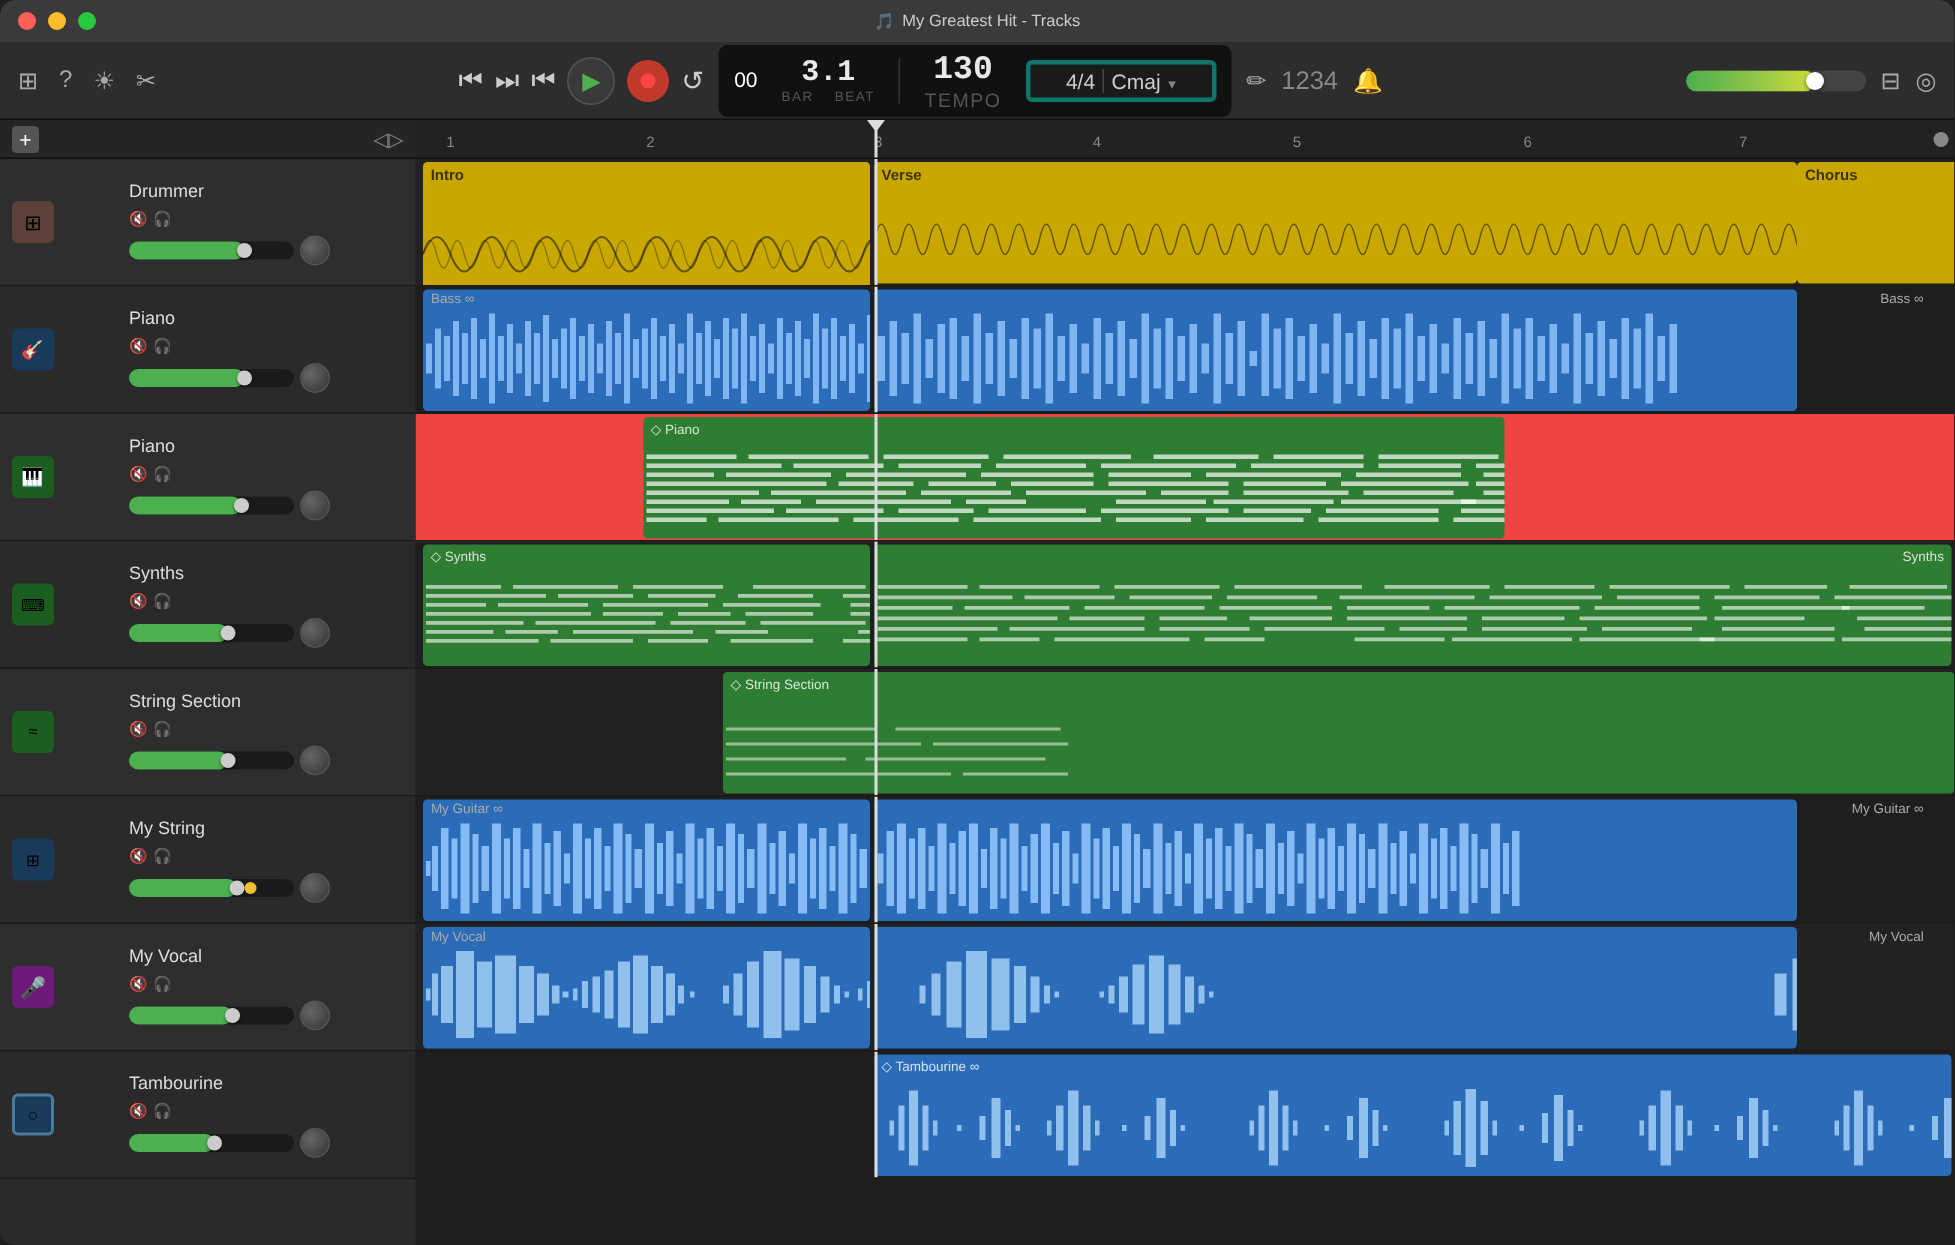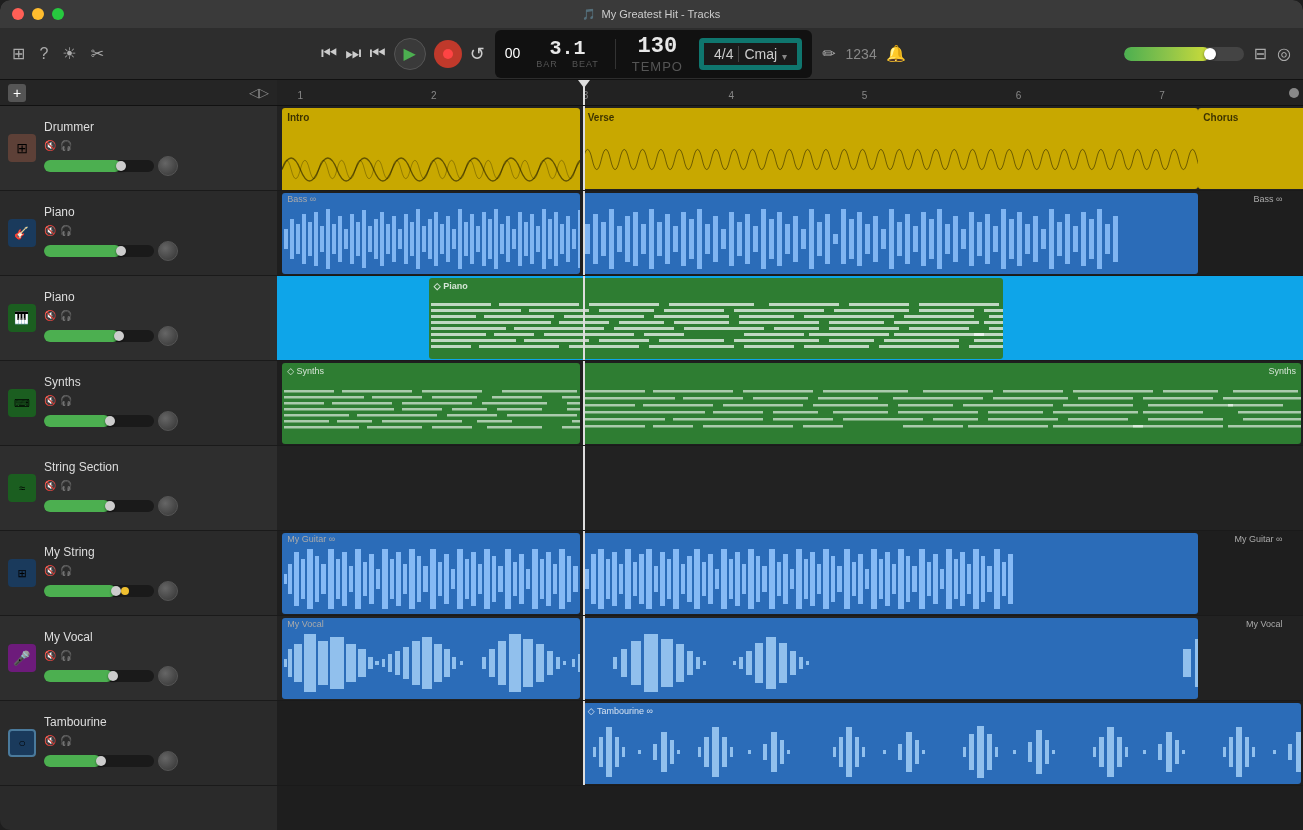--- a/index.html
+++ b/index.html
@@ -118,23 +118,23 @@
       gap: 16px;
       align-items: center;
     }
     .pos-field {
       display: flex;
       flex-direction: column;
       align-items: center;
     }
     .time-sig {
       background: #1a1a1a;
-      border: 5px solid #0f766e;
+      border: 3px solid #0f766e;
       border-radius: 4px;
-      padding: 3px 10px;
+      padding: 3px 24px;
       display: flex;
       align-items: flex-end;
       gap: 5px;
     }
     .time-sig-val {
       font-size: 14px;
       color: #ccc;
     }
     .vol-slider {
       width: 120px;
@@ -215,20 +215,21 @@
       height: 28px;
       border-radius: 4px;
       display: flex;
       align-items: center;
       justify-content: center;
       font-size: 14px;
       flex-shrink: 0;
     }
     .track-info {
       flex: 1;
+      margin-left: 42px;
     }
     .track-name {
       font-size: 12px;
       color: #ddd;
       margin-bottom: 6px;
     }
     .track-controls {
       display: flex;
       align-items: center;
       gap: 4px;
@@ -387,21 +388,21 @@
       </div>
       <div class="time-sig">
         <span class="time-sig-val">4/4</span>
         <div style="width:1px;height:16px;background:#444;"></div>
         <span class="time-sig-val">Cmaj</span>
         <span style="color:#888;font-size:10px;">▾</span>
       </div>
     </div>
 
     <span class="tb-icon">✏</span>
-    <span style="color:#888;font-size:14px;">1234</span>
+    <span style="color:#888;font-size:17px;">1234</span>
     <span class="tb-icon">🔔</span>
   </div>
 
   <div class="toolbar-right">
     <div class="vol-slider">
       <div class="vol-fill" style="width:72%;"></div>
       <div class="vol-thumb" style="left:calc(72% - 6px);"></div>
     </div>
     <span class="tb-icon">⊟</span>
     <span class="tb-icon">◎</span>
@@ -771,21 +772,21 @@
               <rect x="522" y="20" width="5" height="30"></rect>
               <rect x="530" y="12" width="5" height="46"></rect>
             </g>
           </svg>
         </div>
 
         <div style="position:absolute;top:3px;right:2%;font-size:9px;color:#aaa;z-index:2;">Bass ∞</div>
         <div style="position:absolute;left:29.8%;top:0;width:2px;height:100%;background:#ddd;z-index:10;"></div>
       </div>
 
-      <div class="track-lane" style="height:85px;background:#0ea5e9;font-weight:bold;">
+      <div class="track-lane" style="height:85px;background:#ef4444;">
 
         <div style="position:absolute;left:14.8%;width:56%;top:2px;height:81px;background:#2e7d32;border-radius:3px;overflow:hidden;">
           <div style="position:absolute;top:3px;left:5px;font-size:9px;color:rgba(255,255,255,0.8);z-index:2;">◇ Piano</div>
           <svg style="position:absolute;bottom:4px;left:0;right:0;height:60px;" viewBox="0 0 700 60" preserveAspectRatio="none">
             <g fill="rgba(255,255,255,0.7)">
               <rect x="2" y="8" width="60" height="3"></rect>
               <rect x="2" y="14" width="90" height="3"></rect>
               <rect x="2" y="20" width="45" height="3"></rect>
               <rect x="2" y="26" width="120" height="3"></rect>
               <rect x="2" y="32" width="75" height="3"></rect>
@@ -964,20 +965,35 @@
               <rect x="750" y="38" width="55" height="2.5"></rect>
               <rect x="735" y="45" width="70" height="2.5"></rect>
             </g>
           </svg>
         </div>
         <div style="position:absolute;left:29.8%;top:0;width:2px;height:100%;background:#ddd;z-index:10;"></div>
       </div>
 
       <div class="track-lane" style="height:85px;background:#222;">
 
+        <div style="position:absolute;left:20%;width:80%;top:2px;height:81px;background:#2e7d32;border-radius:3px;overflow:hidden;">
+          <div style="position:absolute;top:3px;left:5px;font-size:9px;color:rgba(255,255,255,0.8);z-index:2;">◇ String Section</div>
+          <svg style="position:absolute;bottom:4px;left:0;right:0;height:55px;" viewBox="0 0 1000 55" preserveAspectRatio="none">
+            <g fill="rgba(255,255,255,0.5)">
+              <rect x="2" y="15" width="100" height="2"></rect>
+              <rect x="2" y="25" width="130" height="2"></rect>
+              <rect x="2" y="35" width="80" height="2"></rect>
+              <rect x="2" y="45" width="150" height="2"></rect>
+              <rect x="115" y="15" width="110" height="2"></rect>
+              <rect x="140" y="25" width="90" height="2"></rect>
+              <rect x="95" y="35" width="120" height="2"></rect>
+              <rect x="160" y="45" width="70" height="2"></rect>
+            </g>
+          </svg>
+        </div>
         <div style="position:absolute;left:29.8%;top:0;width:2px;height:100%;background:#ddd;z-index:10;"></div>
       </div>
 
       <div class="track-lane" style="height:85px;background:#1e1e1e;">
         <div style="position:absolute;top:3px;left:1%;font-size:9px;color:#aaa;z-index:2;">My Guitar ∞</div>
 
         <div style="position:absolute;left:0.5%;width:29%;top:2px;height:81px;background:#2b6cb8;border-radius:3px;overflow:hidden;">
           <svg style="position:absolute;bottom:0;left:0;right:0;height:70px;" viewBox="0 0 370 70" preserveAspectRatio="none">
             <g fill="rgba(150,200,255,0.85)">
               <rect x="2" y="30" width="3" height="10"></rect>

